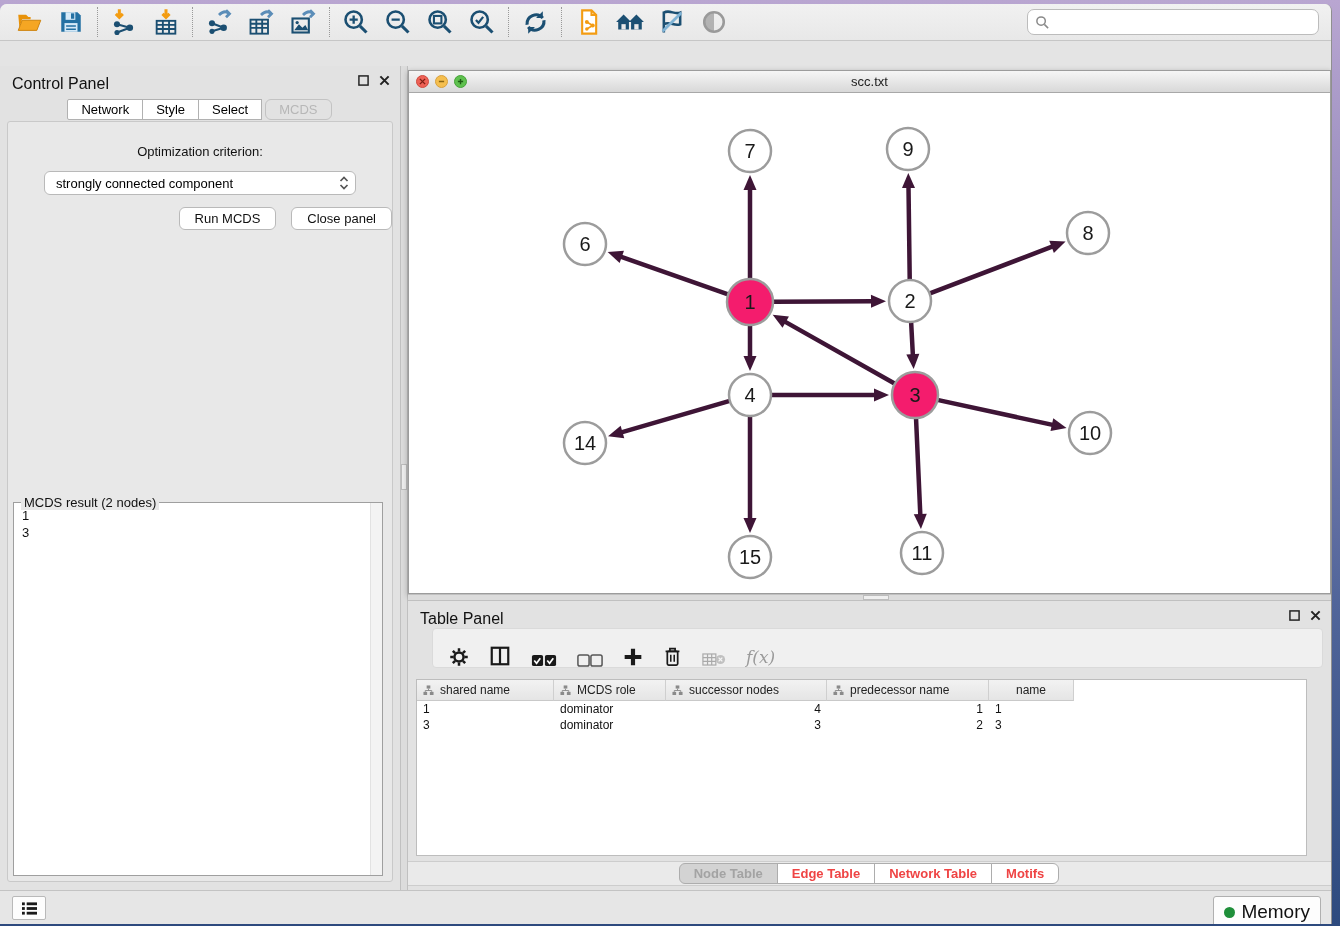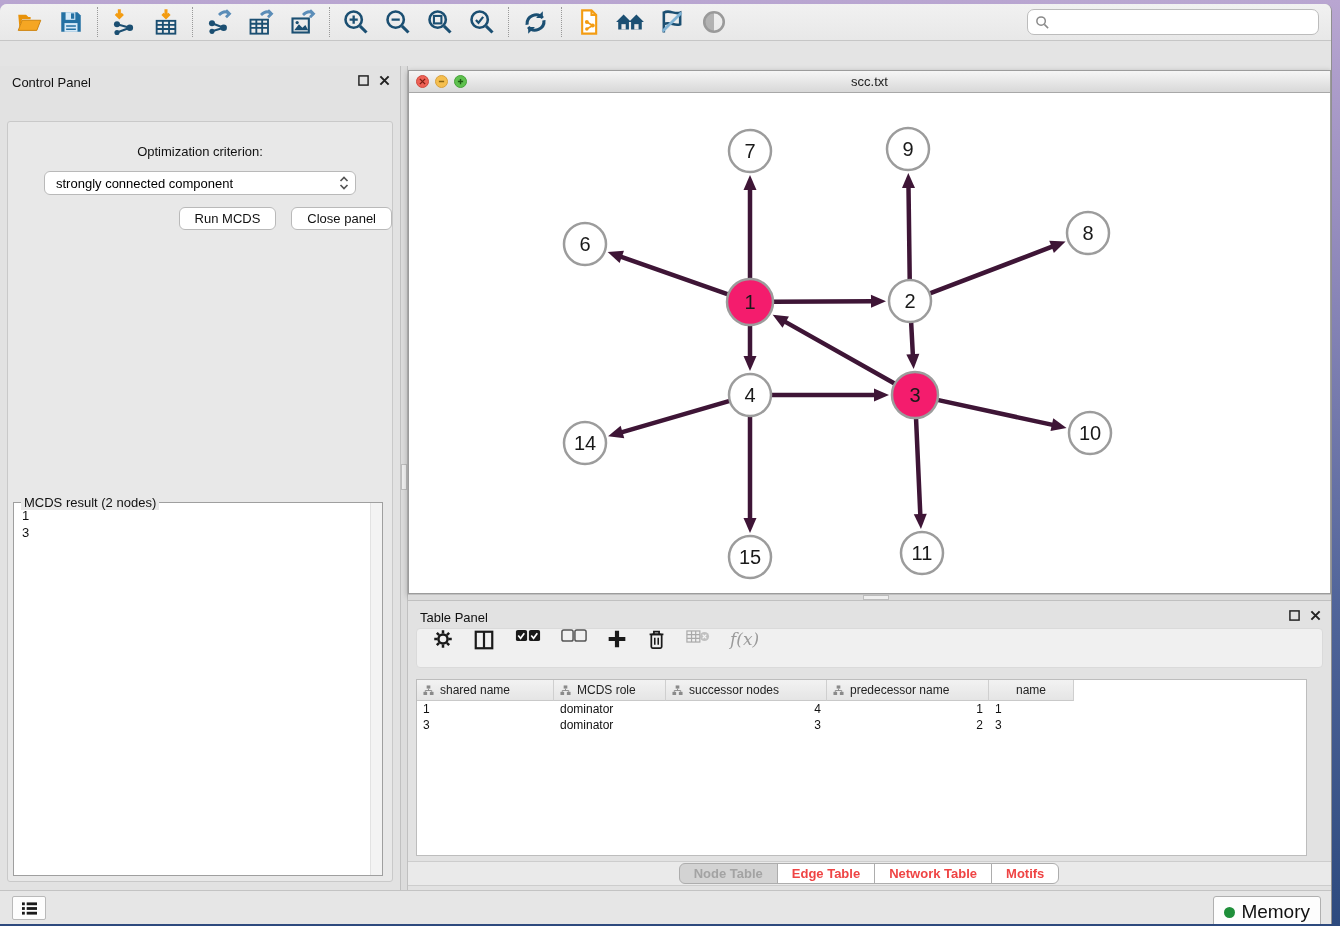--- a/index.html
+++ b/index.html
@@ -22,21 +22,21 @@
   .tsep { width:0; height:30px; border-left:1px dotted #999; margin:0 5px; }
   .searchbox { margin-left:auto; margin-right:4px; width:292px; height:26px; background:#fff;
     border:1px solid #bcbcbc; border-radius:7px; display:flex; align-items:center; padding:0 7px; }
   .searchbox input { border:none; outline:none; flex:1; font-size:13px; margin-left:5px; background:transparent; }
 
   
   .main { position:absolute; top:62px; bottom:34px; left:0; right:0; display:flex; }
 
   
   .cpanel { width:400px; position:relative; background:#e2e2e2; }
-  .phead-title { position:absolute; left:12px; top:9px; font-size:13px; color:#111; }
+  .phead-title { position:absolute; left:12px; top:9px; font-size:16px; color:#111; }
   .phead-icons { position:absolute; right:10px; top:9px; display:flex; gap:10px; align-items:center; }
   .cp-tabs { position:absolute; top:33px; left:0; right:0; display:flex; justify-content:center; font-size:13px; }
   .ctab { background:#fff; border:1px solid #b1b1b1; padding:2px 13px; margin-left:-1px; cursor:default; }
   .ctab.first { border-radius:2px 0 0 2px; }
   .ctab.active-gray { background:transparent; color:#b7b7b7; border:1px solid #c3c3c3; border-radius:6px; margin-left:3px; }
   .cp-body { position:absolute; top:55px; left:7px; right:7px; bottom:8px; border:1px solid #c9c9c9; border-radius:3px; background:#e8e8e8; }
   .opt-label { margin-top:22px; text-align:center; font-size:13px; color:#111; }
   .dropdown { margin:12px auto 0; width:312px; height:24px; background:#fff; border:1px solid #b9b9b9; border-radius:6px;
     display:flex; align-items:center; font-size:13px; padding:0 6px 0 11px; }
   .dropdown .val { flex:1; }
@@ -62,22 +62,22 @@
   .frame-lights { position:absolute; left:7px; top:4px; display:flex; gap:6px; }
   .flight { width:13px; height:13px; border-radius:50%; display:flex; align-items:center; justify-content:center; }
   .fl-close { background:#ee6156; border:1px solid #cf4a3f; }
   .fl-min   { background:#f5bf4f; border:1px solid #d8a03c; }
   .fl-max   { background:#5fc14f; border:1px solid #45a238; }
   .ftitle { text-align:center; line-height:21px; font-size:13px; color:#222; }
   .canvas { position:absolute; top:23px; left:0; right:0; bottom:0; background:#fff; }
 
   
   .tpanel { flex:1; position:relative; background:#e2e2e2; }
-  .tp-toolbar { position:absolute; top:27px; left:8px; right:8px; height:40px; background:#f0f0f0;
-    border:1px solid #dadada; border-radius:4px; display:flex; align-items:flex-start; gap:20px; padding:0 16px; }
+  .tp-toolbar { position:absolute; top:27px; left:24px; right:8px; height:40px; background:#f0f0f0;
+    border:1px solid #dadada; border-radius:4px; display:flex; align-items:flex-end; gap:20px; padding:0 16px; }
   .tico { display:flex; align-items:center; justify-content:center; }
   .fx { font-family:"DejaVu Serif", serif; font-style:italic; font-size:17px; color:#9a9a9a; }
   .tp-table { position:absolute; top:78px; left:8px; right:24px; height:177px; background:#fff; border:1px solid #bdbdbd; overflow:hidden; }
   .thead { display:flex; }
   .th { height:21px; background:linear-gradient(#f2f2f2,#e5e5e5); border-right:1px solid #cfcfcf; border-bottom:1px solid #c9c9c9;
     font-size:12px; color:#222; display:flex; align-items:center; gap:6px; padding:0 6px; }
   .trow { display:flex; font-size:12px; color:#111; height:16px; line-height:16px; }
   .td { padding:0 6px; overflow:hidden; white-space:nowrap; }
   .num { text-align:right; }
   .tp-tabs { position:absolute; left:0; right:0; bottom:4px; height:25px; background:#eaeaea;
@@ -247,20 +247,26 @@
 
     <div class="cpanel">
       <div class="phead-title">Control Panel</div>
       <div class="phead-icons">
         <svg width="11" height="11" viewBox="0 0 12 12">
               <rect x="1" y="1" width="10" height="10" fill="none" stroke="#222" stroke-width="1.6"></rect>
             </svg>
         <svg width="11" height="11" viewBox="0 0 12 12">
               <path d="M1.5 1.5l9 9M10.5 1.5l-9 9" stroke="#222" stroke-width="2.2"></path>
             </svg>
+      </div>
+      <div class="cp-tabs">
+        <div class="ctab first">Network</div>
+        <div class="ctab">Style</div>
+        <div class="ctab">Select</div>
+        <div class="ctab active-gray">MCDS</div>
       </div>
       <div class="cp-body">
         <div class="opt-label">Optimization criterion:</div>
         <div class="dropdown">
           <span class="val">strongly connected component</span>
           <svg width="10" height="16" viewBox="0 0 10 16">
                 <path d="M1.5 6L5 2.5 8.5 6" fill="none" stroke="#555" stroke-width="1.7"></path>
                 <path d="M1.5 10L5 13.5 8.5 10" fill="none" stroke="#555" stroke-width="1.7"></path>
               </svg>
         </div>

